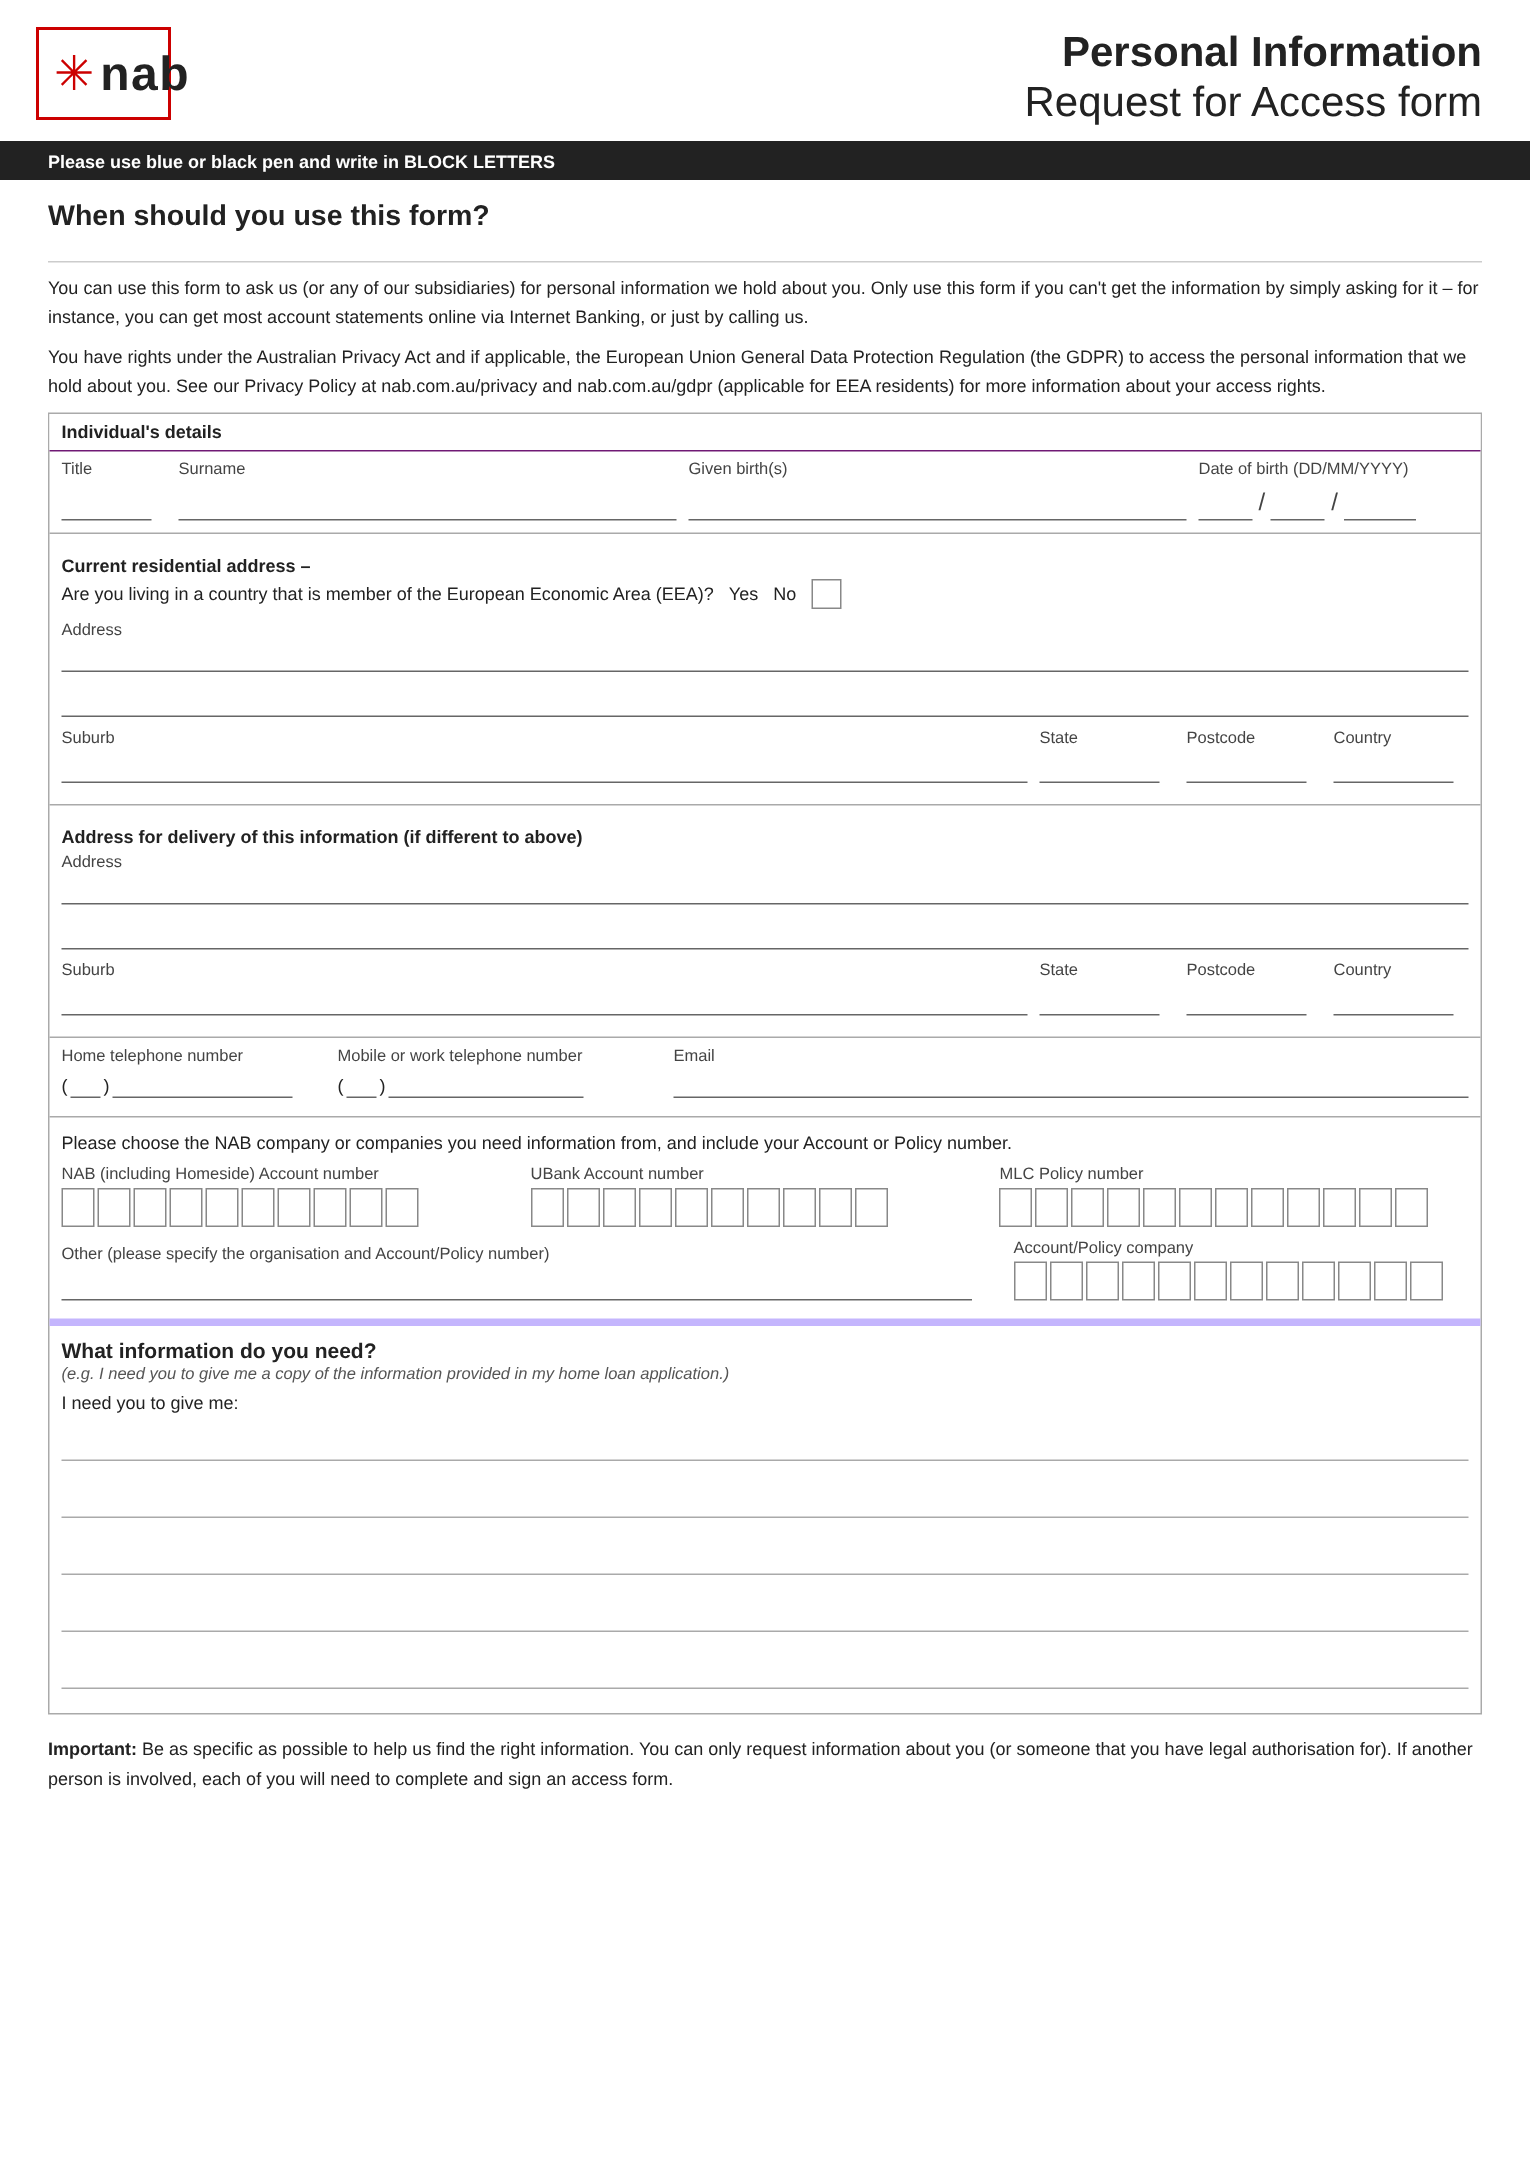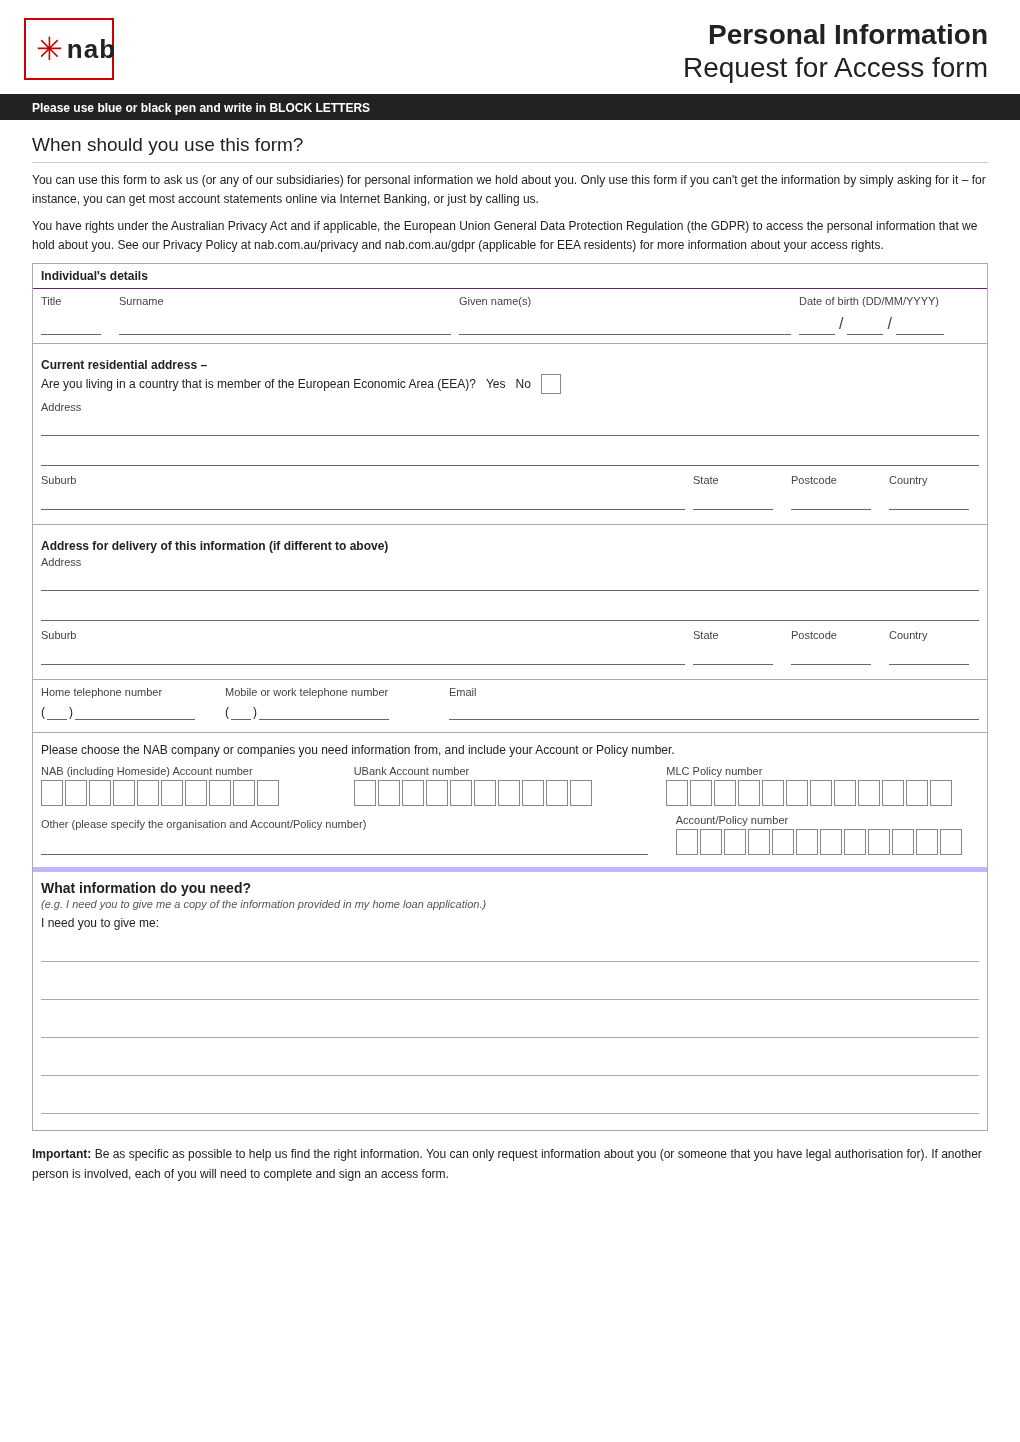--- a/index.html
+++ b/index.html
@@ -32,21 +32,21 @@
       padding: 6px 10px;
       width: 90px;
       height: 62px;
     }
     .logo-star {
       color: #cc0000;
       font-size: 32px;
       margin-right: 4px;
     }
     .logo-text {
-      font-size: 26px;
+      font-size: 32px;
       font-weight: bold;
       color: #222;
       letter-spacing: 1px;
     }
     .form-title {
       text-align: right;
     }
     .form-title-line1 {
       font-size: 28px;
       font-weight: bold;
@@ -66,24 +66,24 @@
       font-size: 12px;
       padding: 5px 32px;
     }
     
     .content {
       padding: 0 32px 24px 32px;
     }
     
     .section-main-title {
       font-size: 19px;
-      font-weight: normal;
+      font-weight: bold;
       margin: 14px 0 8px 0;
       border-bottom: 1px solid #ccc;
-      padding-bottom: 6px;
+      padding-bottom: 18px;
     }
     .intro-text {
       font-size: 12px;
       line-height: 1.6;
       margin-bottom: 8px;
       color: #222;
     }
     .section-header-bar {
       background: #fff;
       font-weight: bold;
@@ -310,21 +310,21 @@
       <div>
         <div class="section-header-bar">Individual's details</div>
         <div class="field-row" style="padding-top:6px;">
           <div class="field-col" style="flex:0 0 70px;">
             <span class="field-label">Title</span>
           </div>
           <div class="field-col" style="flex:1;">
             <span class="field-label">Surname</span>
           </div>
           <div class="field-col" style="flex:1;">
-            <span class="field-label">Given name(s)</span>
+            <span class="field-label">Given birth(s)</span>
           </div>
           <div class="field-col" style="flex:0 0 180px;">
             <span class="field-label">Date of birth (DD/MM/YYYY)</span>
           </div>
         </div>
         <div class="field-row" style="padding-bottom:8px;align-items:center;">
           <div style="flex:0 0 70px;">
             <input class="input-line" type="text" style="width: 60px;">
           </div>
           <div style="flex:1;">
@@ -484,21 +484,21 @@
             </div>
           </div>
         </div>
 
         <div style="display:flex;gap:28px;align-items:flex-end;margin-bottom:8px;">
           <div class="account-col" style="flex:2;">
             <span class="account-label">Other (please specify the organisation and Account/Policy number)</span>
             <input type="text" style="width: 100%; border-top: none; border-right: none; border-left: none; border-image: initial; border-bottom: 1px solid rgb(102, 102, 102); outline: none; height: 22px;">
           </div>
           <div class="account-col" style="flex:1;">
-            <span class="account-label">Account/Policy number</span>
+            <span class="account-label">Account/Policy company</span>
             <div class="seg-group">
               <div class="seg-box"></div>
               <div class="seg-box"></div>
               <div class="seg-box"></div>
               <div class="seg-box"></div>
               <div class="seg-box"></div>
               <div class="seg-box"></div>
               <div class="seg-box"></div>
               <div class="seg-box"></div>
               <div class="seg-box"></div>

